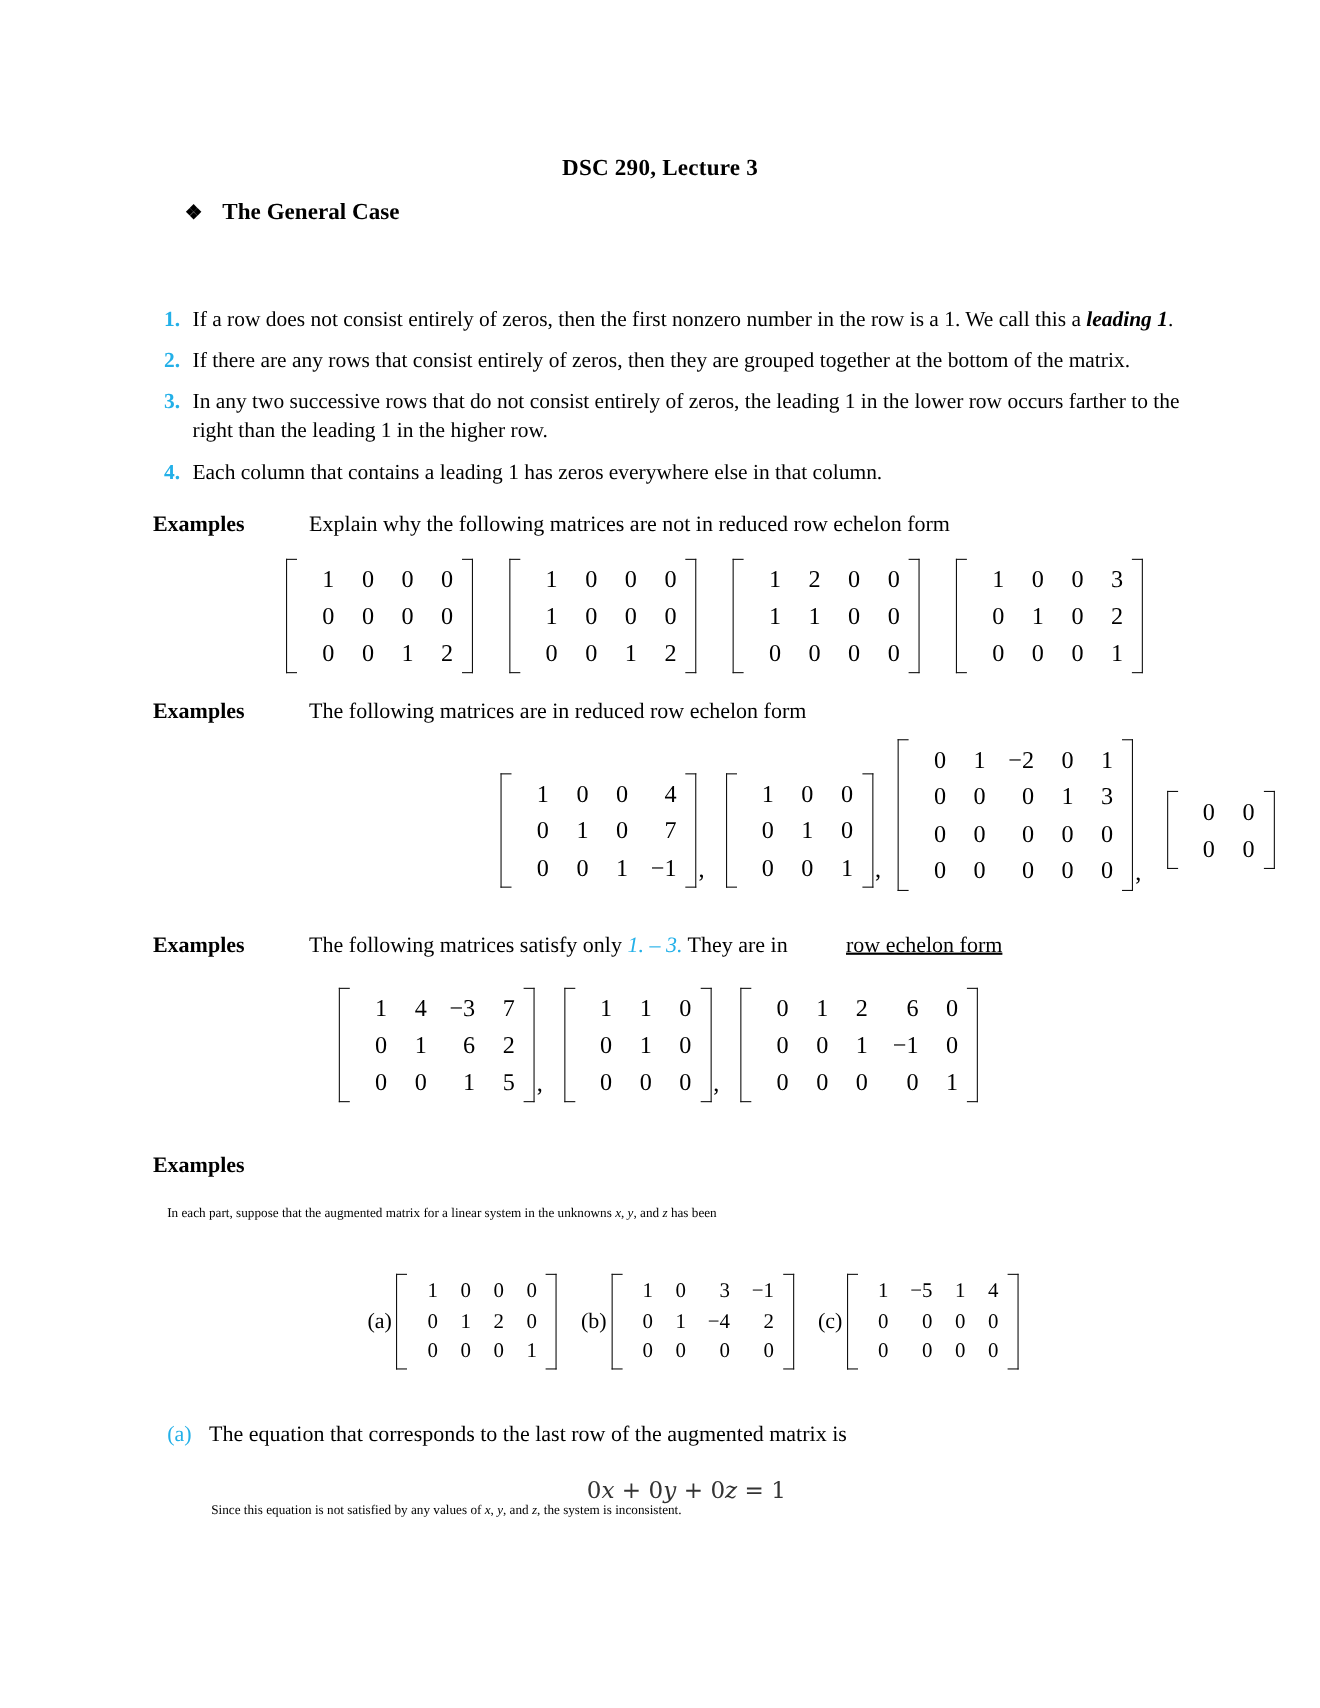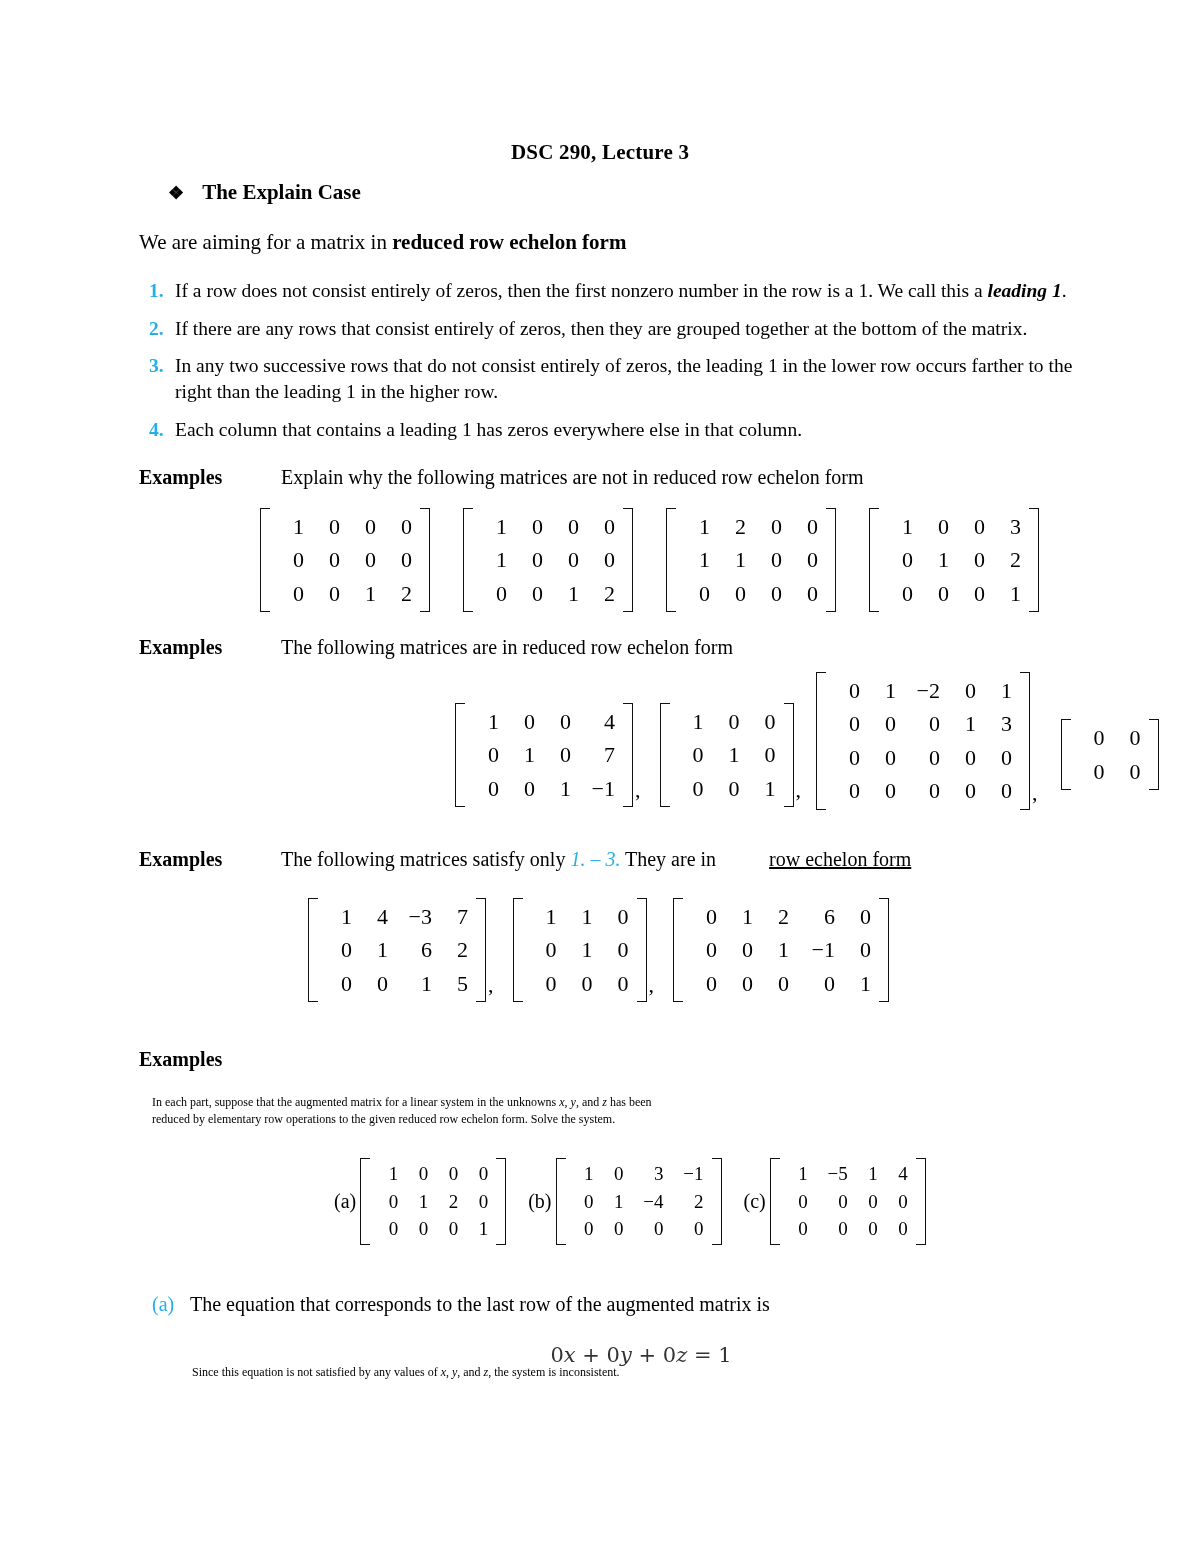--- a/index.html
+++ b/index.html
@@ -4,21 +4,21 @@
 <style>
   html,body{margin:0;padding:0;}
   body{
     width:1200px;height:1553px;
     background:#ffffff;
     font-family:"Liberation Serif","DejaVu Serif",serif;
     color:#000000;
     position:relative;
     overflow:hidden;
   }
-  .page{position:relative;width:1200px;height:1553px;padding:17px;box-sizing:border-box;}
+  .page{position:relative;width:1200px;height:1553px;padding:0;box-sizing:border-box;}
 
   
   .doc-title{
     position:absolute;top:140px;left:0;width:1200px;
     text-align:center;font-weight:bold;font-size:21px;letter-spacing:.2px;
   }
 
   
   .bullet-head{
     position:absolute;top:180px;left:168px;
@@ -86,26 +86,23 @@
 </style>
 </head>
 <body>
 
 <div class="page">
 
   <div class="doc-title">DSC 290, Lecture 3</div>
 
   <div class="bullet-head">
     <span class="bullet-glyph">❖</span>
-    <span>The Explain Case</span>
-  </div>
-
-  <div class="intro-line">
-    <span>We are aiming for a matrix in </span><span class="strong">reduced row echelon form</span>
-  </div>
+    <span>The General Case</span>
+  </div>
+
 
   <div class="rules">
     <div class="rule">
       <span class="rule-num">1.</span>
       <span class="rule-txt"><span>If a row does not consist entirely of zeros, then the first nonzero number in the row is a 1. We call this a </span><i>leading 1</i><span>.</span></span>
     </div>
     <div class="rule">
       <span class="rule-num">2.</span>
       <span class="rule-txt">If there are any rows that consist entirely of zeros, then they are grouped together at the bottom of the matrix.</span>
     </div>
@@ -433,21 +430,20 @@
         </div>
         <div class="brk brk-r"></div>
       </div>
     </div>
   </div>
 
   <div class="ex-label" style="position:absolute;top:1048px;left:139px;">Examples</div>
 
   <div class="prose" style="top:1094px;left:152px;width:900px;">
     <div><span>In each part, suppose that the augmented matrix for a linear system in the unknowns </span><i>x</i><span>, </span><i>y</i><span>, and </span><i>z</i><span> has been</span></div>
-    <div>reduced by elementary row operations to the given reduced row echelon form. Solve the system.</div>
   </div>
 
   <div class="mat-group" style="top:1158px;left:334px;font-size:19px;">
     <div class="mat-wrap">
       <span class="plabel">(a)</span>
       <div class="matrix" style="font-size:19px;line-height:1.45;">
         <div class="brk brk-l"></div>
         <div class="mat-body">
           <div class="mrow">
               <span class="cell" style="min-width:20px;">1</span>

